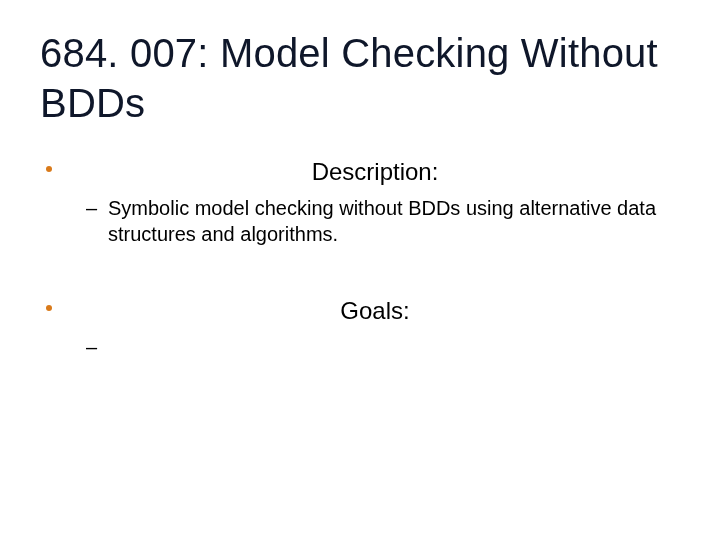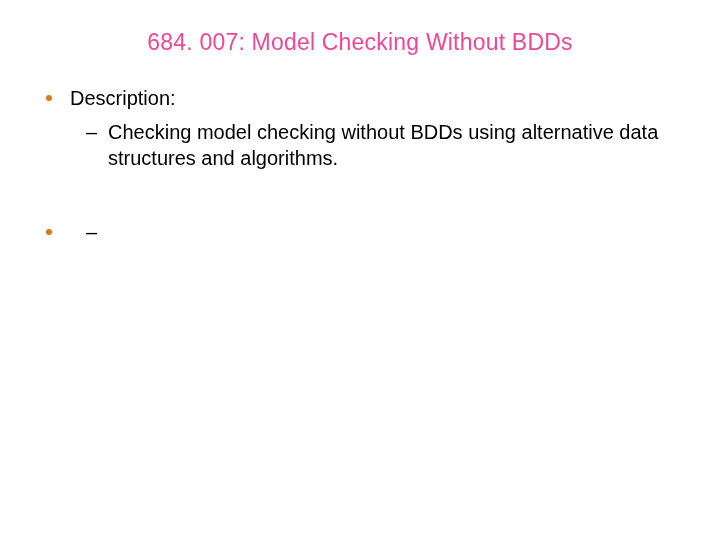--- a/index.html
+++ b/index.html
@@ -11,34 +11,34 @@
     font-family: Arial, Helvetica, sans-serif;
     color: #000000;
   }
   .slide {
     width: 720px;
     height: 540px;
     box-sizing: border-box;
     padding: 28px 40px 40px 40px;
   }
   .title {
-    color: #ec4899;
-    font-size: 23px;
-    text-align: center;
+    color: #0f172a;
+    font-size: 40px;
     line-height: 1.25;
     margin: 0 0 28px 0;
     font-weight: normal;
     letter-spacing: 0.2px;
   }
   .level1 {
     margin: 0 0 8px 0;
     padding-left: 30px;
     position: relative;
-    font-size: 20px;
+    font-size: 24px;
     line-height: 1.3;
+    text-align: center;
   }
   .level1 .bullet {
     position: absolute;
     left: 6px;
     top: 10px;
     width: 6px;
     height: 6px;
     background: #d97a1a;
     border-radius: 50%;
   }
@@ -65,25 +65,26 @@
 <div class="slide">
   <h1 class="title">684. 007: Model Checking Without BDDs</h1>
 
   <div class="block">
     <div class="level1">
       <span class="bullet"></span>
       <span>Description:</span>
     </div>
     <div class="level2">
       <span class="dash">–</span>
-      <span>Checking model checking without BDDs using alternative data structures and algorithms.</span>
+      <span>Symbolic model checking without BDDs using alternative data structures and algorithms.</span>
     </div>
   </div>
 
   <div class="block">
     <div class="level1">
       <span class="bullet"></span>
+      <span>Goals:</span>
     </div>
     <div class="level2">
       <span class="dash">–</span>
     </div>
   </div>
 </div>
 
 </body></html>

